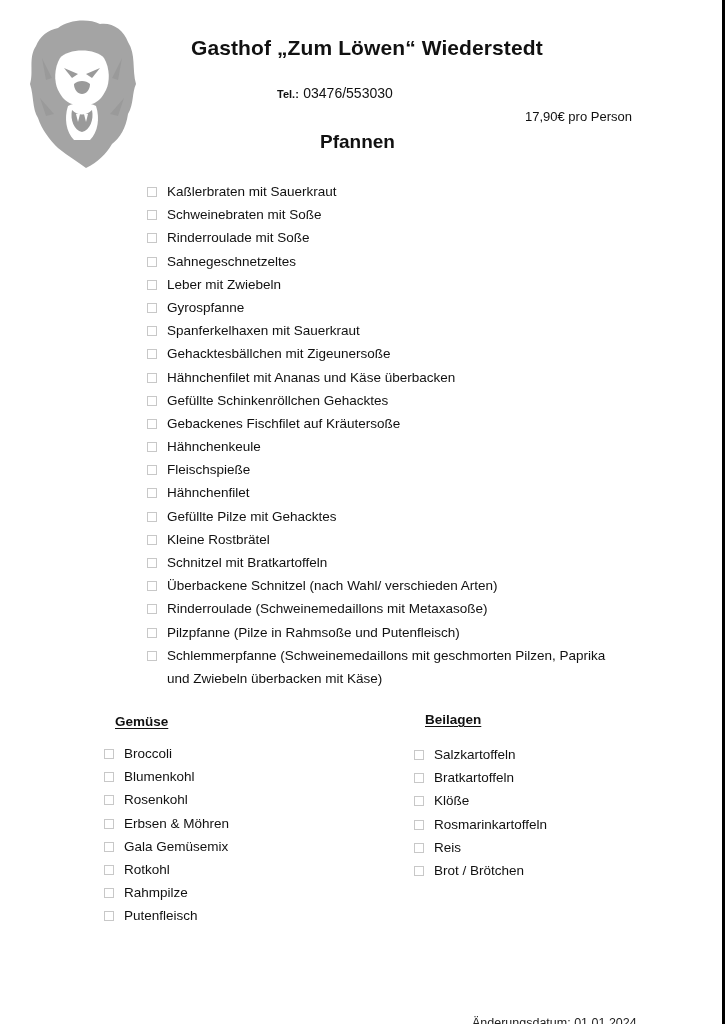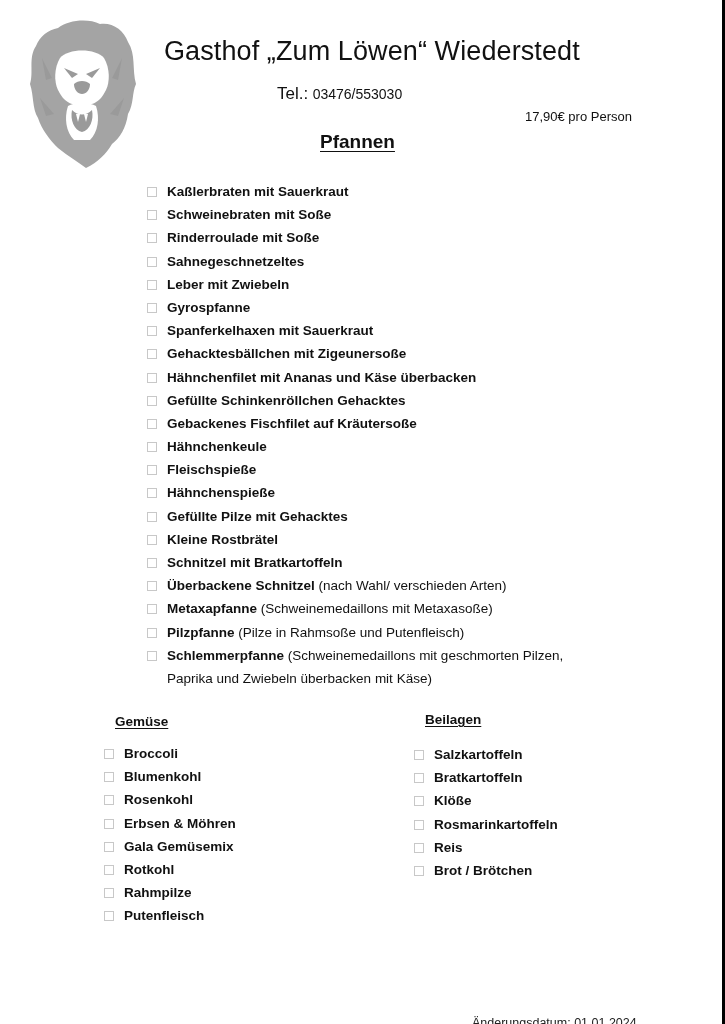--- a/index.html
+++ b/index.html
@@ -1,30 +1,30 @@
 <!DOCTYPE html>
 <html><head>
 <meta charset="utf-8">
 <style>
   html, body { margin:0; padding:0; }
   body { width:725px; height:1024px; background:#ffffff; position:relative; overflow:hidden;
          font-family:"Liberation Sans", "DejaVu Sans", sans-serif; color:#111; }
   .right-edge { position:absolute; left:722px; top:0; width:3px; height:1024px; background:#000; }
   .logo { position:absolute; left:28px; top:18px; width:108px; height:152px; }
-  .title { position:absolute; left:164px; top:36px; font-size:27px; font-weight:normal; letter-spacing:0.1px; white-space:nowrap; }
+  .title { position:absolute; left:191px; top:36px; font-size:21px; font-weight:bold; letter-spacing:0.1px; white-space:nowrap; }
   .tel { position:absolute; left:277px; top:84px; white-space:nowrap; }
-  .tel .lbl { font-size:17px; }
+  .tel .lbl { font-size:11px;font-weight:bold; }
   .tel .num { font-size:14px; }
   .price { position:absolute; left:525px; top:109px; font-size:13px; white-space:nowrap; }
-  .section-title { position:absolute; left:320px; top:131px; font-size:19px; font-weight:bold; text-decoration:underline; text-underline-offset:3px; }
+  .section-title { position:absolute; left:320px; top:131px; font-size:19px; font-weight:bold; text-underline-offset:3px; }
   .list { position:absolute; margin:0; padding:0; list-style:none; }
   .item { position:relative; height:23.2px; line-height:23.2px; font-size:13.5px; white-space:nowrap; }
   .cb { position:absolute; left:0; top:7px; width:8px; height:8px; border:1px solid #c8c8c8; background:#fff; }
   .txt { position:absolute; left:20px; top:0; }
-  .b { font-weight:bold;text-align:center; }
+  .b { font-weight:normal;text-align:center; }
   .n { font-weight:normal; }
   .main-list { left:147px; top:180px; }
   .item.wrap { height:46px; }
   .item.wrap .txt { white-space:normal; width:440px; line-height:23px; }
   .sub-title { position:absolute; font-size:13.5px; font-weight:bold; text-decoration:underline; text-underline-offset:2px; }
   .veg-title { left:115px; top:714px; }
   .side-title { left:425px; top:712px; }
   .veg-list { left:104px; top:742px; }
   .side-list { left:414px; top:743px; }
   .footer { position:absolute; left:472px; top:996px; font-size:12.5px; color:#222; white-space:nowrap;margin-top:20px; }
@@ -125,41 +125,41 @@
   <li class="item">
       <span class="cb"></span>
       <span class="txt b">Hähnchenkeule</span>
     </li>
   <li class="item">
       <span class="cb"></span>
       <span class="txt b">Fleischspieße</span>
     </li>
   <li class="item">
       <span class="cb"></span>
-      <span class="txt b">Hähnchenspieße</span>
+      <span class="txt b">Hähnchenfilet</span>
     </li>
   <li class="item">
       <span class="cb"></span>
       <span class="txt b">Gefüllte Pilze mit Gehacktes</span>
     </li>
   <li class="item">
       <span class="cb"></span>
       <span class="txt b">Kleine Rostbrätel</span>
     </li>
   <li class="item">
       <span class="cb"></span>
       <span class="txt b">Schnitzel mit Bratkartoffeln</span>
     </li>
   <li class="item">
       <span class="cb"></span>
       <span class="txt"><span class="b">Überbackene Schnitzel</span> <span class="n">(nach Wahl/ verschieden Arten)</span></span>
     </li>
   <li class="item">
       <span class="cb"></span>
-      <span class="txt"><span class="b">Metaxapfanne</span> <span class="n">(Schweinemedaillons mit Metaxasoße)</span></span>
+      <span class="txt"><span class="b">Rinderroulade</span> <span class="n">(Schweinemedaillons mit Metaxasoße)</span></span>
     </li>
   <li class="item">
       <span class="cb"></span>
       <span class="txt"><span class="b">Pilzpfanne</span> <span class="n">(Pilze in Rahmsoße und Putenfleisch)</span></span>
     </li>
   <li class="item wrap">
       <span class="cb"></span>
       <span class="txt"><span class="b">Schlemmerpfanne</span> <span class="n">(Schweinemedaillons mit geschmorten Pilzen, Paprika und Zwiebeln überbacken mit Käse)</span></span>
     </li>
 </ul>

